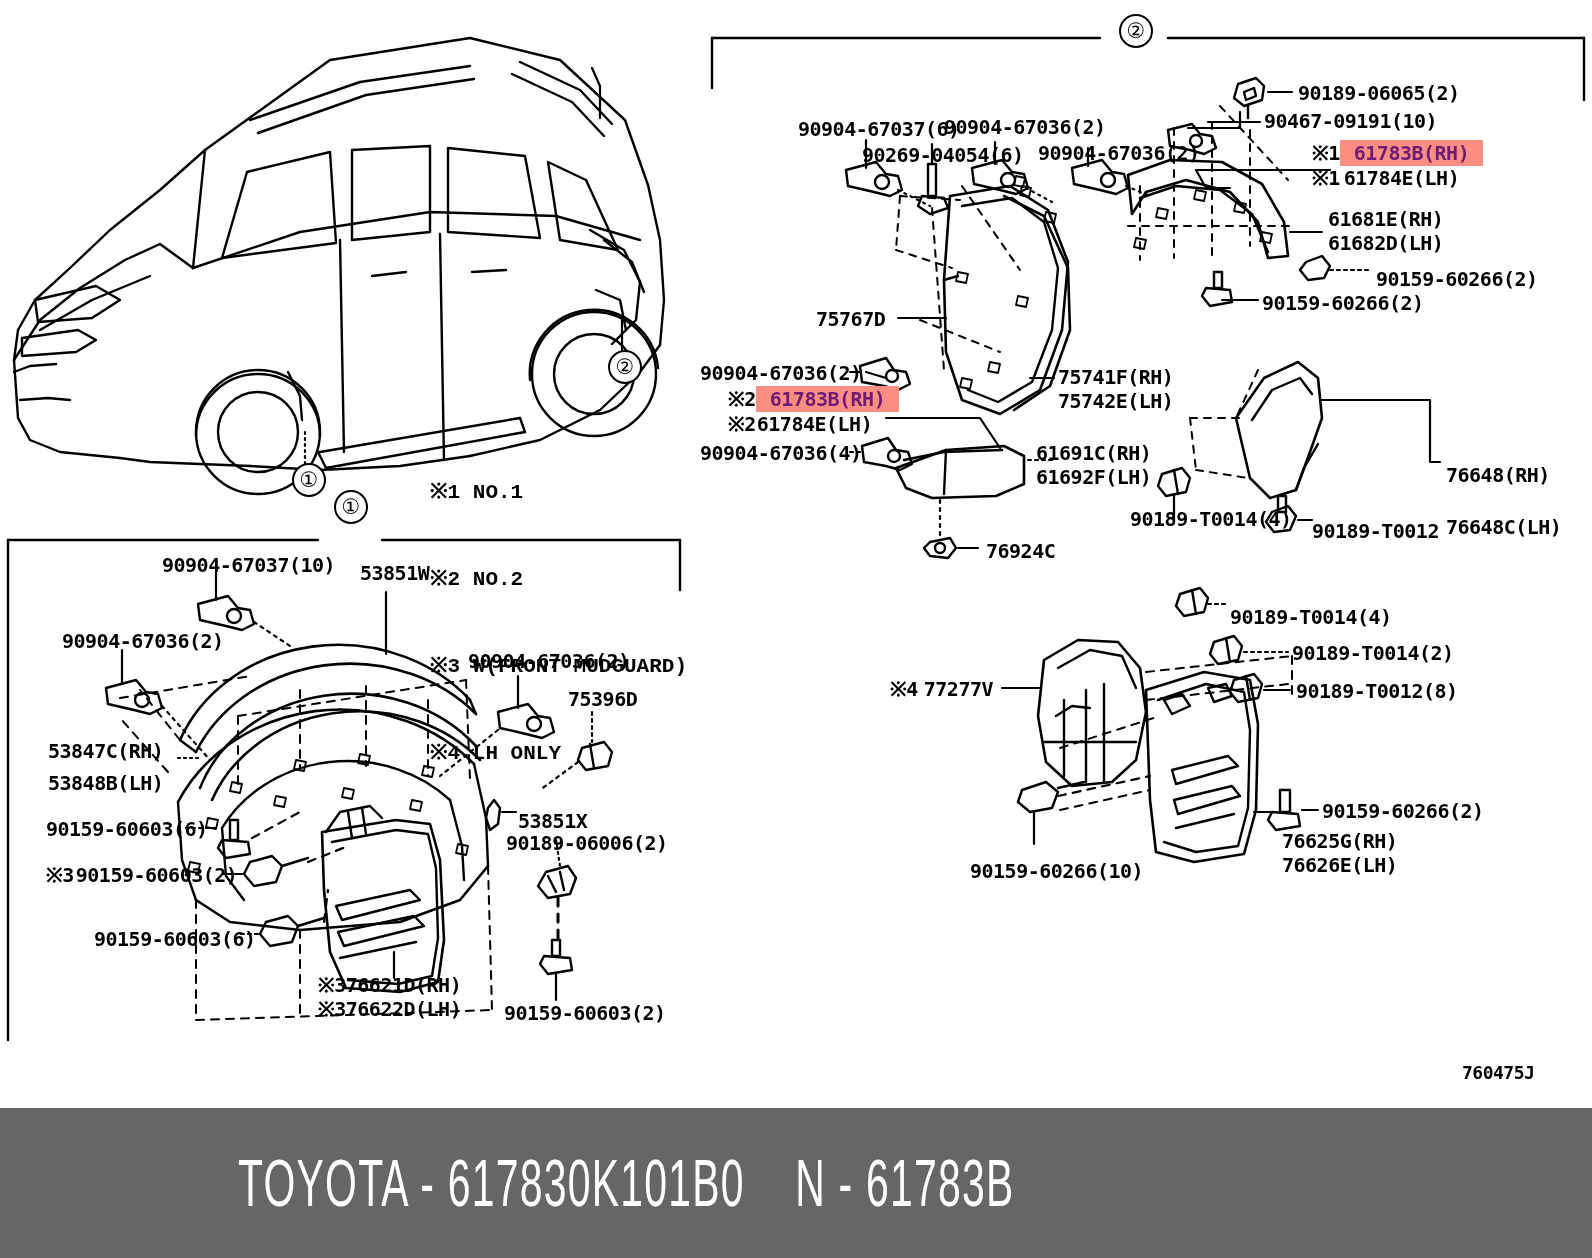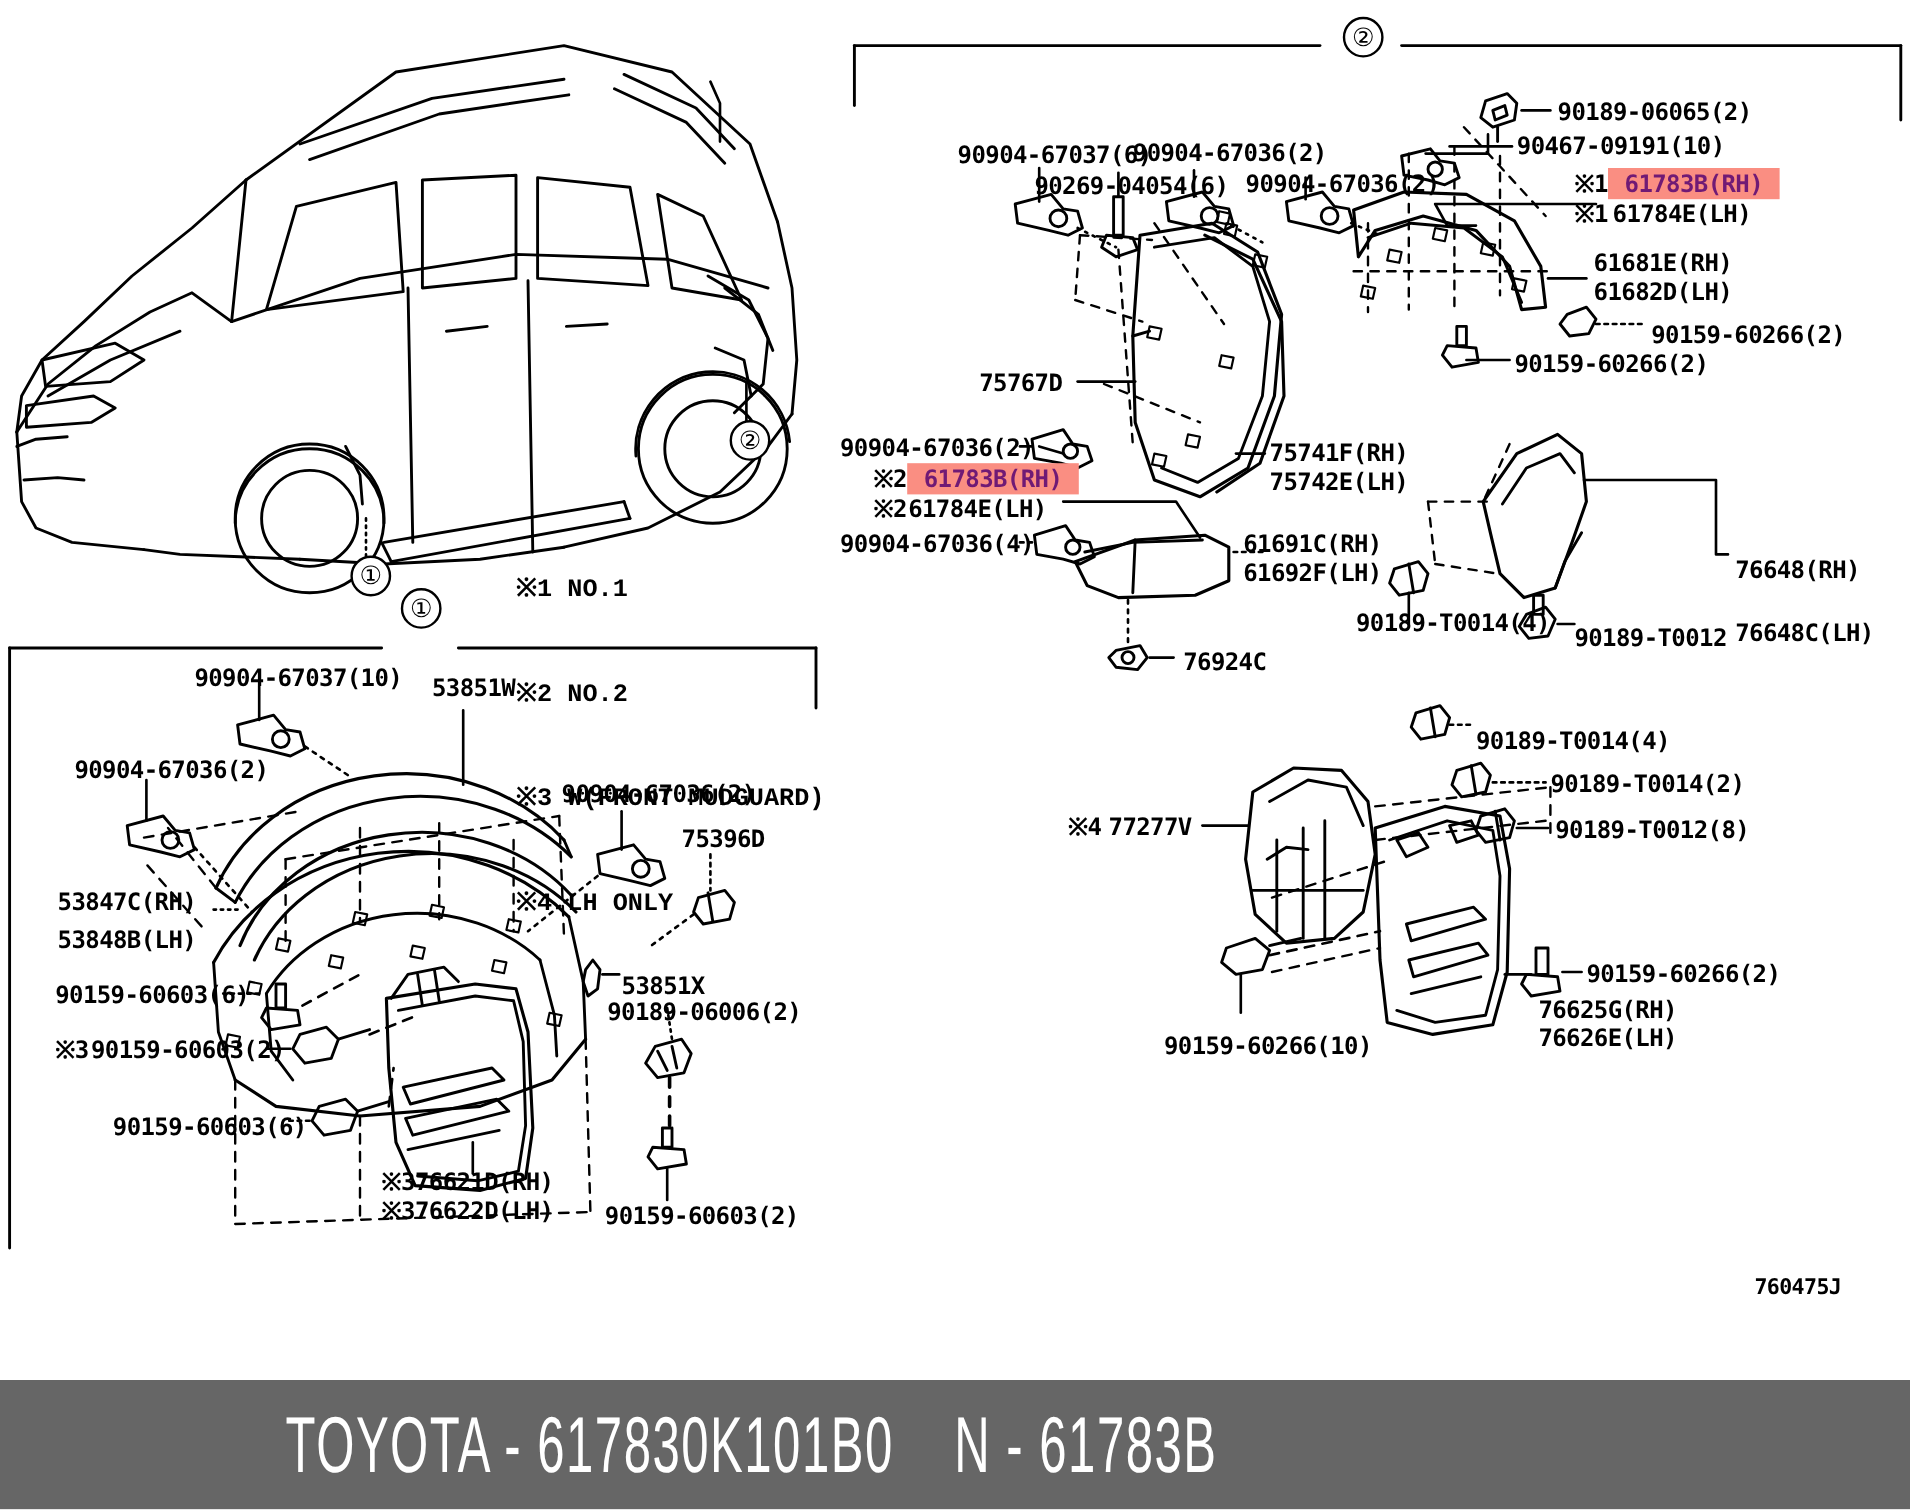--- a/index.html
+++ b/index.html
@@ -58,21 +58,21 @@
     font-size:21px;font-weight:normal;color:#000;
     display:flex;align-items:center;justify-content:center;
     background:#fff;line-height:1;
   }
 
   
   svg.art{position:absolute;left:0;top:0;width:1592px;height:1258px;pointer-events:none;}
 
   
   #banner{
-    position:absolute;left:0;bottom:0;width:1592px;height:108px;
+    position:absolute;left:0;bottom:0;width:1592px;height:150px;
     background:#666666;
     display:flex;align-items:center;
   }
   #bannertext{
     font-family:"Liberation Sans","DejaVu Sans",sans-serif;
     font-size:66px;font-weight:normal;color:#ffffff;
     transform:scaleX(0.62);transform-origin:left center;
     margin-left:238px;white-space:pre;letter-spacing:2px;
   }
 </style>

